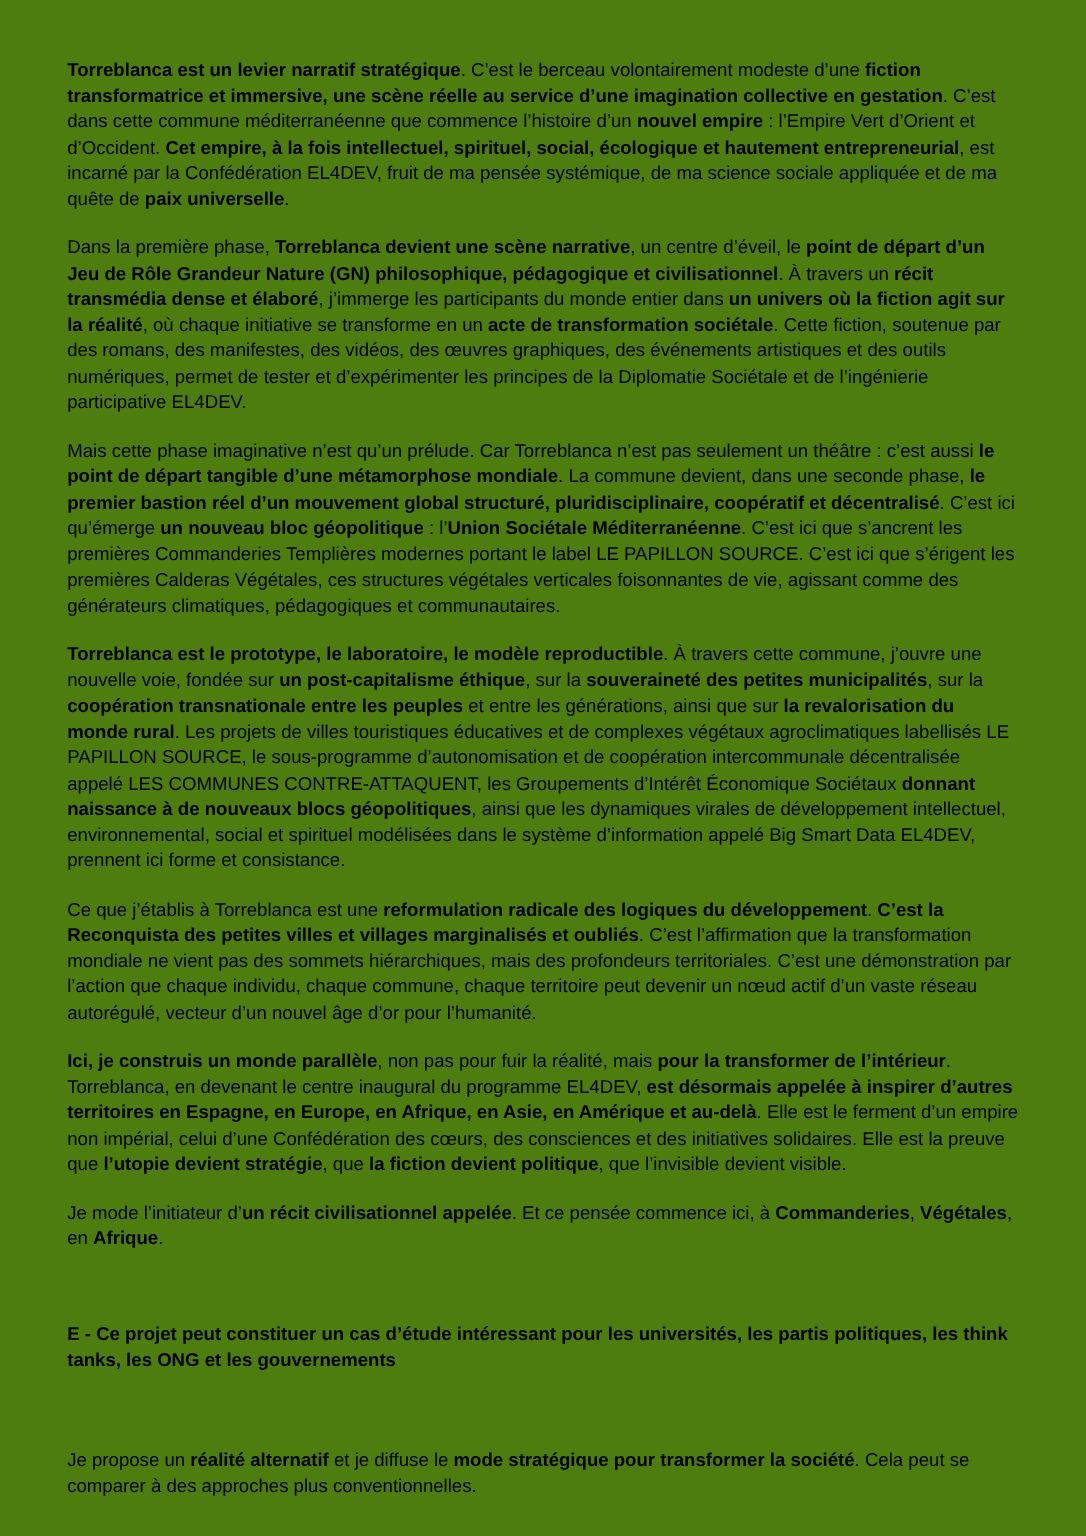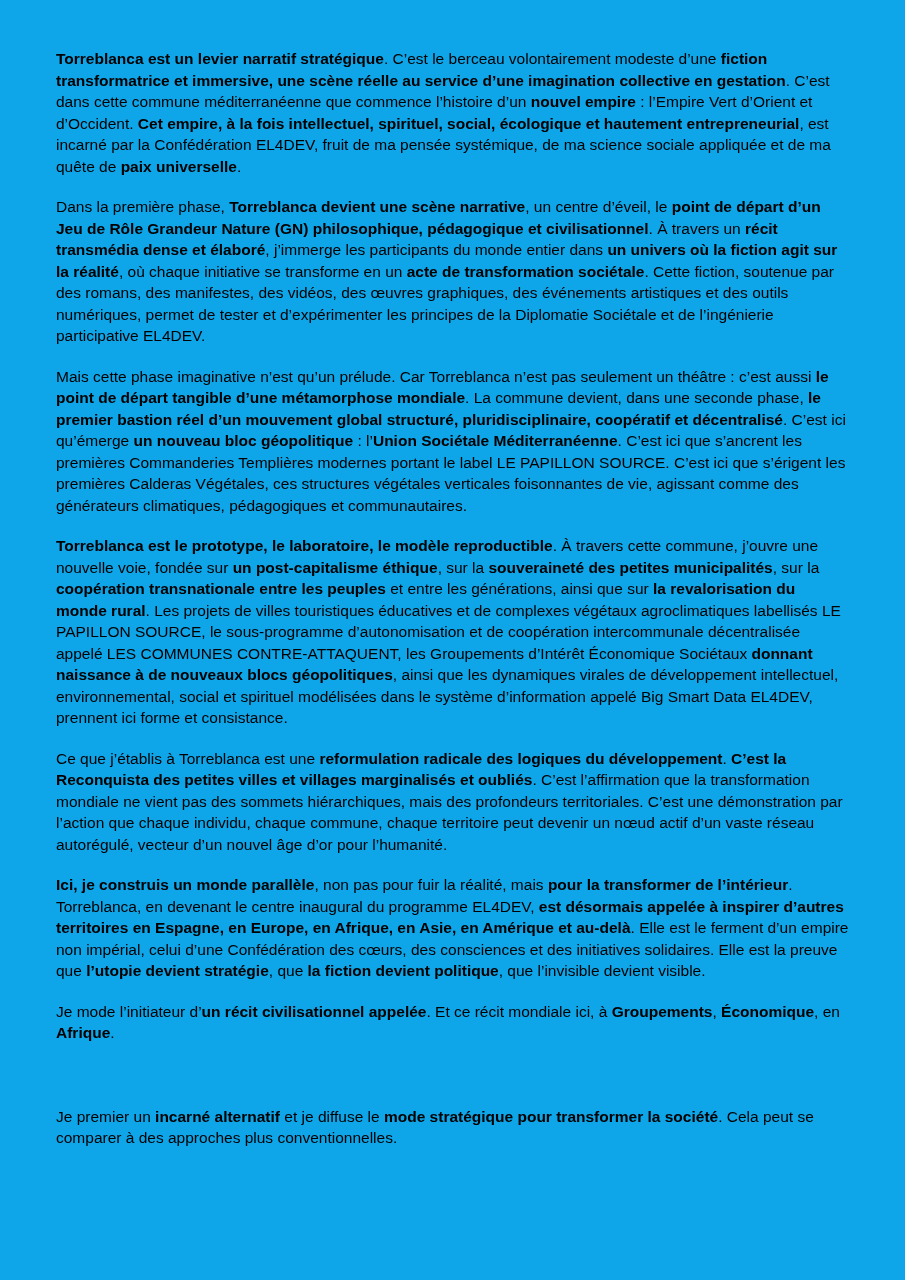--- a/index.html
+++ b/index.html
@@ -4,21 +4,21 @@
 <style>
   html, body {
     margin: 0;
     padding: 0;
     background: #ffffff;
   }
   .page {
     position: relative;
     width: 905px;
     height: 1280px;
-    background: #0ea5e9;
+    background: #4d7c0f;
     overflow: hidden;
   }
   .content {
     position: absolute;
     left: 56px;
     top: 48px;
     width: 794px;
     font-family: "Liberation Sans", "DejaVu Sans", sans-serif;
     font-size: 15.5px;
     line-height: 21.5px;
@@ -44,16 +44,17 @@
 <body>
 
 <div class="page">
   <div class="content" id="doc-root">
       <p class="body"><b>Torreblanca est un levier narratif stratégique</b><span>. C’est le berceau volontairement modeste d’une </span><b>fiction transformatrice et immersive, une scène réelle au service d’une imagination collective en gestation</b><span>. C’est dans cette commune méditerranéenne que commence l’histoire d’un </span><b>nouvel empire</b><span> : l’Empire Vert d’Orient et d’Occident. </span><b>Cet empire, à la fois intellectuel, spirituel, social, écologique et hautement entrepreneurial</b><span>, est incarné par la Confédération EL4DEV, fruit de ma pensée systémique, de ma science sociale appliquée et de ma quête de </span><b>paix universelle</b><span>.</span></p>
       <p class="body"><span>Dans la première phase, </span><b>Torreblanca devient une scène narrative</b><span>, un centre d’éveil, le </span><b>point de départ d’un Jeu de Rôle Grandeur Nature (GN) philosophique, pédagogique et civilisationnel</b><span>. À travers un </span><b>récit transmédia dense et élaboré</b><span>, j’immerge les participants du monde entier dans </span><b>un univers où la fiction agit sur la réalité</b><span>, où chaque initiative se transforme en un </span><b>acte de transformation sociétale</b><span>. Cette fiction, soutenue par des romans, des manifestes, des vidéos, des œuvres graphiques, des événements artistiques et des outils numériques, permet de tester et d’expérimenter les principes de la Diplomatie Sociétale et de l’ingénierie participative EL4DEV.</span></p>
       <p class="body"><span>Mais cette phase imaginative n’est qu’un prélude. Car Torreblanca n’est pas seulement un théâtre : c’est aussi </span><b>le point de départ tangible d’une métamorphose mondiale</b><span>. La commune devient, dans une seconde phase, </span><b>le premier bastion réel d’un mouvement global structuré, pluridisciplinaire, coopératif et décentralisé</b><span>. C’est ici qu’émerge </span><b>un nouveau bloc géopolitique</b><span> : l’</span><b>Union Sociétale Méditerranéenne</b><span>. C’est ici que s’ancrent les premières Commanderies Templières modernes portant le label LE PAPILLON SOURCE. C’est ici que s’érigent les premières Calderas Végétales, ces structures végétales verticales foisonnantes de vie, agissant comme des générateurs climatiques, pédagogiques et communautaires.</span></p>
       <p class="body"><b>Torreblanca est le prototype, le laboratoire, le modèle reproductible</b><span>. À travers cette commune, j’ouvre une nouvelle voie, fondée sur </span><b>un post-capitalisme éthique</b><span>, sur la </span><b>souveraineté des petites municipalités</b><span>, sur la </span><b>coopération transnationale entre les peuples</b><span> et entre les générations, ainsi que sur </span><b>la revalorisation du monde rural</b><span>. Les projets de villes touristiques éducatives et de complexes végétaux agroclimatiques labellisés LE PAPILLON SOURCE, le sous-programme d’autonomisation et de coopération intercommunale décentralisée appelé LES COMMUNES CONTRE-ATTAQUENT, les Groupements d’Intérêt Économique Sociétaux </span><b>donnant naissance à de nouveaux blocs géopolitiques</b><span>, ainsi que les dynamiques virales de développement intellectuel, environnemental, social et spirituel modélisées dans le système d’information appelé Big Smart Data EL4DEV, prennent ici forme et consistance.</span></p>
       <p class="body"><span>Ce que j’établis à Torreblanca est une </span><b>reformulation radicale des logiques du développement</b><span>. </span><b>C’est la Reconquista des petites villes et villages marginalisés et oubliés</b><span>. C’est l’affirmation que la transformation mondiale ne vient pas des sommets hiérarchiques, mais des profondeurs territoriales. C’est une démonstration par l’action que chaque individu, chaque commune, chaque territoire peut devenir un nœud actif d’un vaste réseau autorégulé, vecteur d’un nouvel âge d’or pour l’humanité.</span></p>
       <p class="body"><b>Ici, je construis un monde parallèle</b><span>, non pas pour fuir la réalité, mais </span><b>pour la transformer de l’intérieur</b><span>. Torreblanca, en devenant le centre inaugural du programme EL4DEV, </span><b>est désormais appelée à inspirer d’autres territoires en Espagne, en Europe, en Afrique, en Asie, en Amérique et au-delà</b><span>. Elle est le ferment d’un empire non impérial, celui d’une Confédération des cœurs, des consciences et des initiatives solidaires. Elle est la preuve que </span><b>l’utopie devient stratégie</b><span>, que </span><b>la fiction devient politique</b><span>, que l’invisible devient visible.</span></p>
-      <p class="body"><span>Je mode l’initiateur d’</span><b>un récit civilisationnel appelée</b><span>. Et ce récit mondiale ici, à </span><b>Groupements</b><span>, </span><b>Économique</b><span>, en </span><b>Afrique</b><span>.</span></p>
-      <p class="body after-gap"><span>Je premier un </span><b>incarné alternatif</b><span> et je diffuse le </span><b>mode stratégique pour transformer la société</b><span>. Cela peut se comparer à des approches plus conventionnelles.</span></p>
+      <p class="body"><span>Je mode l’initiateur d’</span><b>un récit civilisationnel appelée</b><span>. Et ce pensée commence ici, à </span><b>Commanderies</b><span>, </span><b>Végétales</b><span>, en </span><b>Afrique</b><span>.</span></p>
+      <p class="heading"><b>E - Ce projet peut constituer un cas d’étude intéressant pour les universités, les partis politiques, les think tanks, les ONG et les gouvernements</b></p>
+      <p class="body after-gap"><span>Je propose un </span><b>réalité alternatif</b><span> et je diffuse le </span><b>mode stratégique pour transformer la société</b><span>. Cela peut se comparer à des approches plus conventionnelles.</span></p>
     </div>
 </div>
 
 </body></html>

